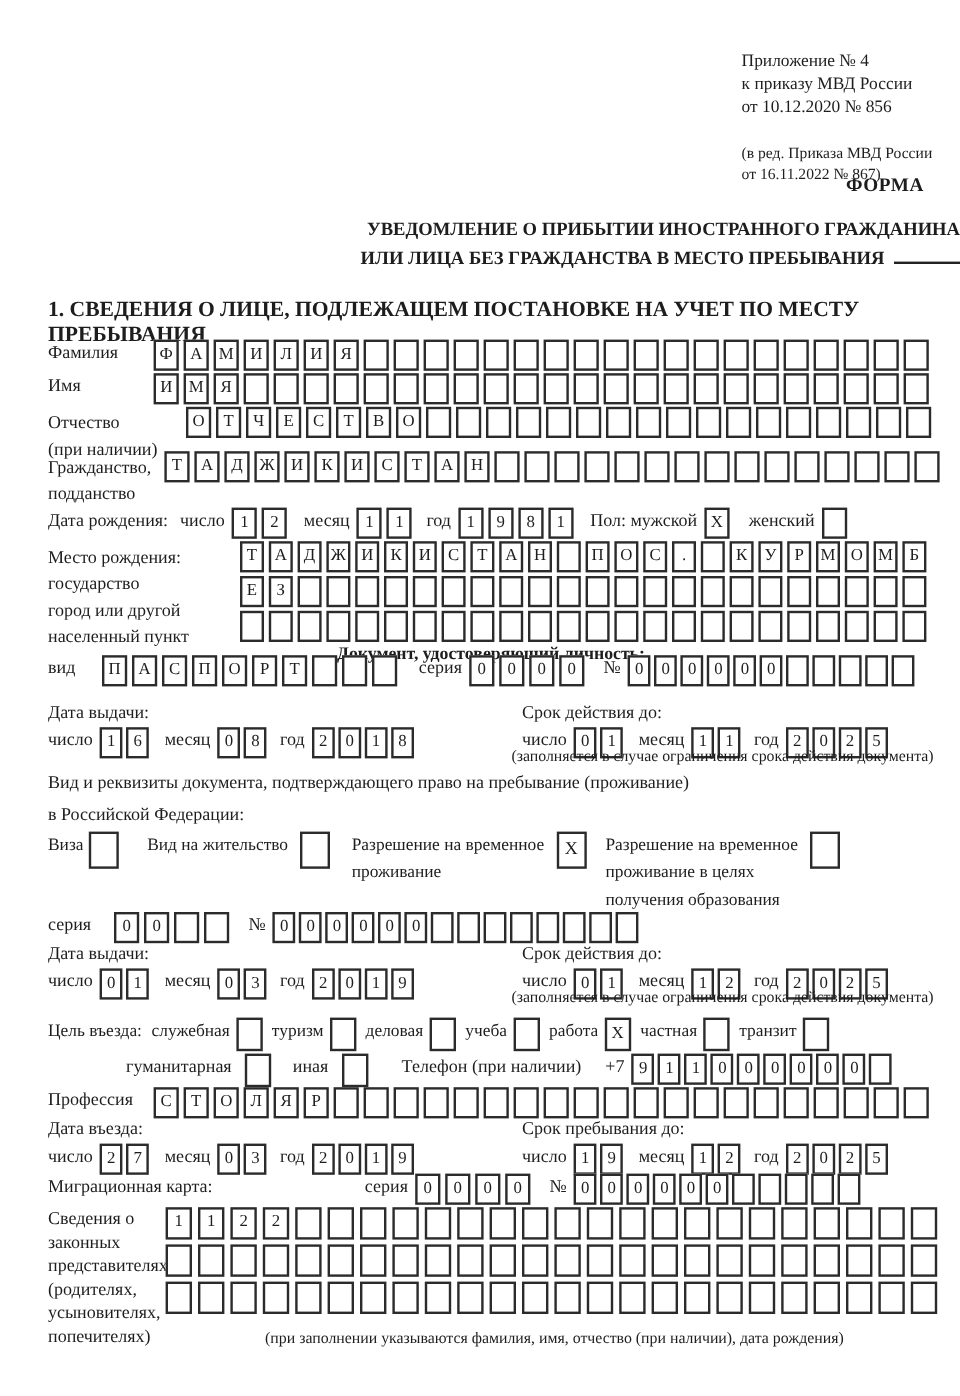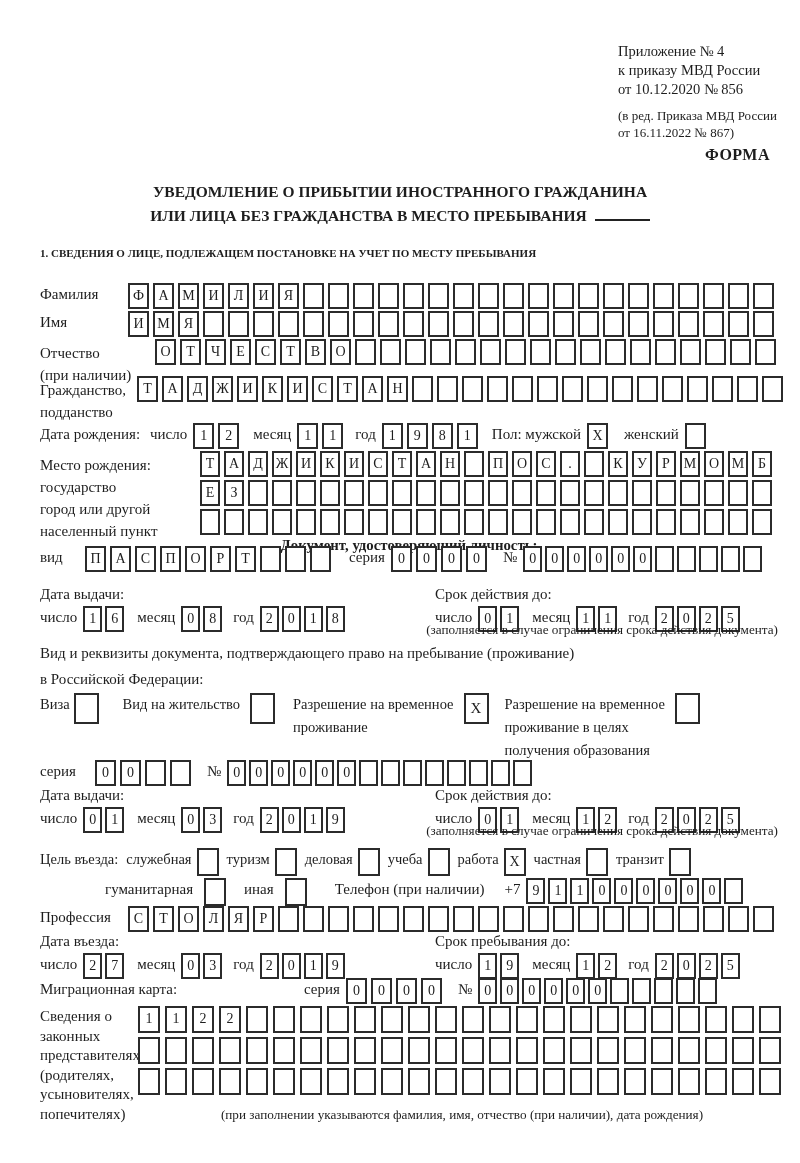--- a/index.html
+++ b/index.html
@@ -14,25 +14,25 @@
        margin-right:4px;text-align:center;font-size:14px;line-height:21px;background:#fff;overflow:hidden}
   .boxes.tight .box{width:19px;margin-right:3px}
   .boxes.p24 .box{width:20px}
   .boxes.wide .box{width:22px;height:27px;margin-right:5px}
   .cb{box-sizing:border-box;flex:none;display:inline-block;width:22px;height:28px;border:2px solid #2b2b2b;
       margin-left:5px;text-align:center;font-size:14px;line-height:23px;background:#fff}
   .cb-lg{box-sizing:border-box;flex:none;display:inline-block;width:25px;height:31px;border:2px solid #2b2b2b;
       margin-left:10px;text-align:center;font-size:15px;line-height:26px;background:#fff}
   .dlab{flex:none;padding-top:3px;margin-right:6px;white-space:nowrap}
   .apx{left:618px;right:auto;line-height:19px;font-size:14.5px}
-  .apx-small{font-size:13px;line-height:17px;margin-top:8px}
+  .apx-small{font-size:13px;line-height:17px;margin-top:20px}
   .forma{left:auto;right:30px;font-weight:bold;font-size:16px;letter-spacing:.5px}
-  .title{left:0;right:0;text-align:center;font-weight:bold;font-size:15.5px;line-height:24px}
+  .title{left:0;right:0;text-align:right;font-weight:bold;font-size:15.5px;line-height:24px}
   .uline{display:inline-block;width:55px;border-bottom:2px solid #222;height:14px;margin-left:8px}
-  .sec{font-weight:bold;font-size:11px}
+  .sec{font-weight:bold;font-size:18px}
   .center-head{text-align:center;font-weight:bold;font-size:14.8px}
   .note{text-align:right;font-size:13.2px}
   .small-note{font-size:13.2px}
   .dp-titles{display:flex}
   .dp-t{width:340px;font-size:15px}
   .dp-t.r{margin-left:55px}
   .dp-fields{display:flex;margin-top:3px}
   .dg{display:flex;width:340px}
   .dg.r{margin-left:55px}
   .mleft10{margin-left:10px}.mleft8{margin-left:8px}.mleft12{margin-left:12px}.mleft14{margin-left:14px}

